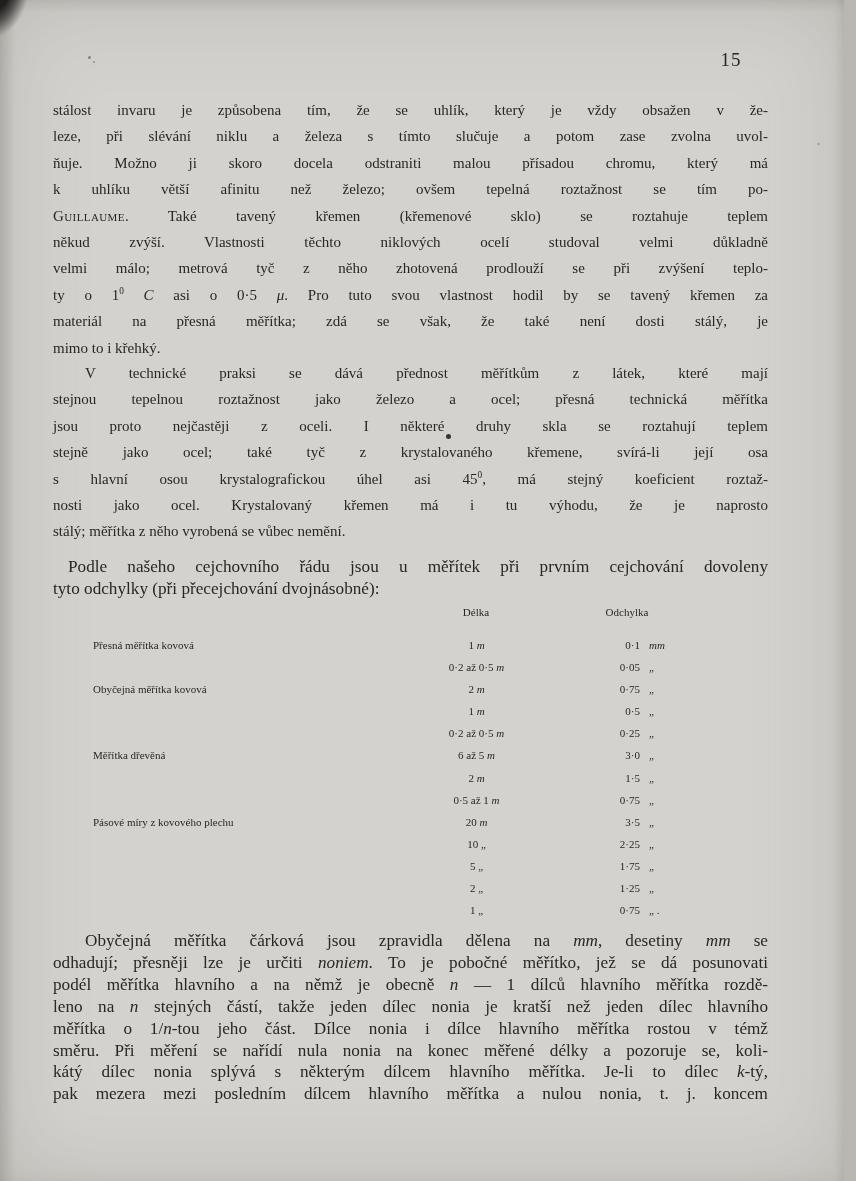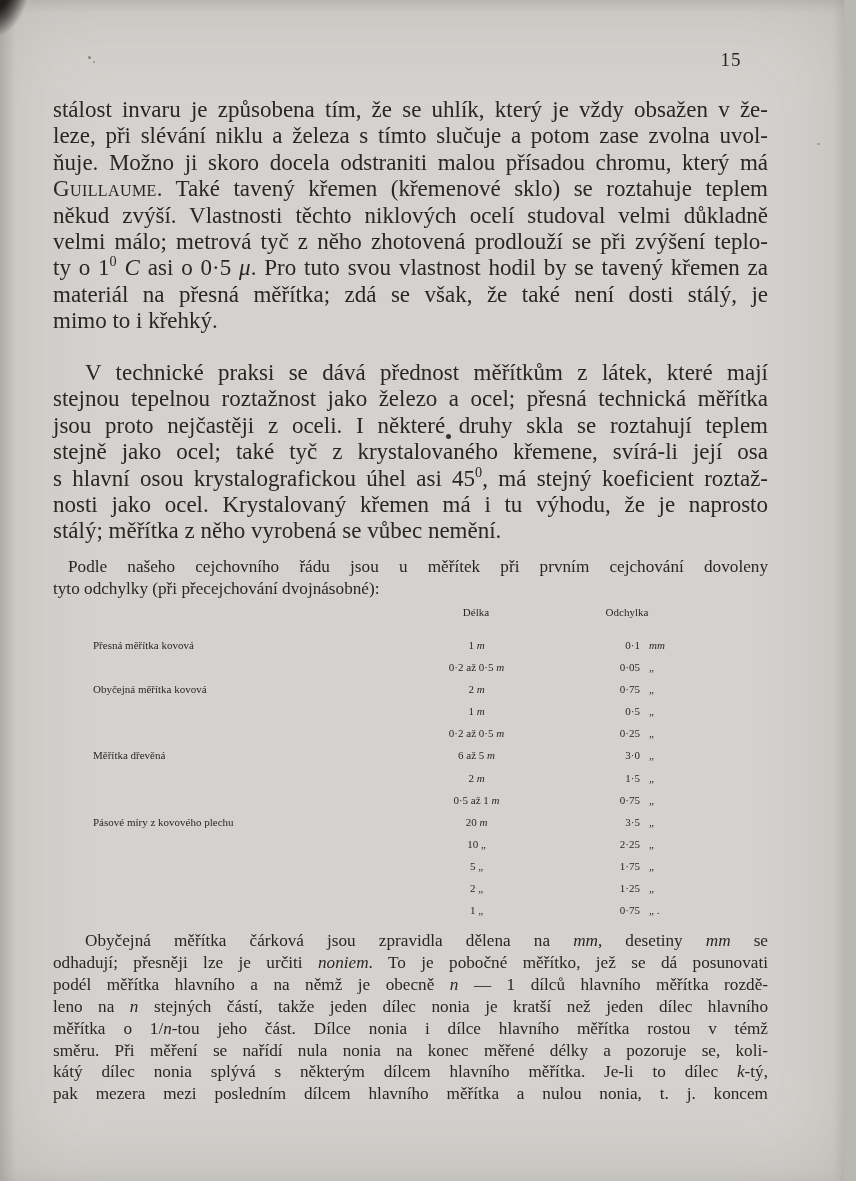--- a/index.html
+++ b/index.html
@@ -25,21 +25,21 @@
   .speck{position:absolute;border-radius:50%;background:#4a463f;}
   .speck.s1{left:446px;top:434px;width:5px;height:5px;background:#383430;}
   .speck.s2{left:88px;top:56px;width:3px;height:3px;opacity:.55;}
   .speck.s3{left:93px;top:61px;width:2px;height:2px;opacity:.45;}
   .speck.s4{left:817px;top:143px;width:3px;height:2px;opacity:.35;}
   .page-number{
     position:absolute;left:716px;top:49px;width:30px;
     font-size:19px;letter-spacing:1px;text-align:center;
   }
   .para{position:absolute;left:53px;width:715px;}
-  .para.main{font-size:23px;line-height:26.4px;}
+  .para.main{font-size:15px;line-height:26.4px;}
   .para.small{font-size:17.2px;line-height:21.9px;}
   .para .line{text-align:justify;text-align-last:justify;}
   .para.shortlast .line:last-child{text-align-last:left;}
   .para.indent .line:first-child{text-indent:32px;}
   .para.indent-sm .line:first-child{text-indent:15px;}
   .italic{font-style:italic;}
   .smallcaps{font-variant:small-caps;letter-spacing:.4px;}
   .sup{font-size:.62em;vertical-align:super;line-height:0;}
   .ttable{position:absolute;left:53px;top:606px;width:715px;font-size:11px;}
   .thead{position:relative;height:22px;margin-bottom:6px;}
@@ -61,20 +61,21 @@
   <div class="speck s2"></div>
   <div class="speck s3"></div>
   <div class="speck s4"></div>
 
   <div class="page-number">15</div>
 
   <div class="para main shortlast" style="top:97px">
       <div class="line">stálost invaru je způsobena tím, že se uhlík, který je vždy obsažen v že-</div>
       <div class="line">leze, při slévání niklu a železa s tímto slučuje a potom zase zvolna uvol-</div>
       <div class="line">ňuje. Možno ji skoro docela odstraniti malou přísadou chromu, který má</div>
+      <div class="line">k uhlíku větší afinitu než železo; ovšem tepelná roztažnost se tím po-</div>
       <div class="line"><span class="smallcaps">Guillaume</span><span>. Také tavený křemen (křemenové sklo) se roztahuje teplem</span></div>
       <div class="line">někud zvýší. Vlastnosti těchto niklových ocelí studoval velmi důkladně</div>
       <div class="line">velmi málo; metrová tyč z něho zhotovená prodlouží se při zvýšení teplo-</div>
       <div class="line"><span>ty o 1</span><span class="sup">0</span><span> </span><span class="italic">C</span><span> asi o 0·5 </span><span class="italic">μ</span><span>. Pro tuto svou vlastnost hodil by se tavený křemen za</span></div>
       <div class="line">materiál na přesná měřítka; zdá se však, že také není dosti stálý, je</div>
       <div class="line">mimo to i křehký.</div>
     </div>
 
   <div class="para main indent shortlast" style="top:360px">
       <div class="line">V technické praksi se dává přednost měřítkům z látek, které mají</div>

